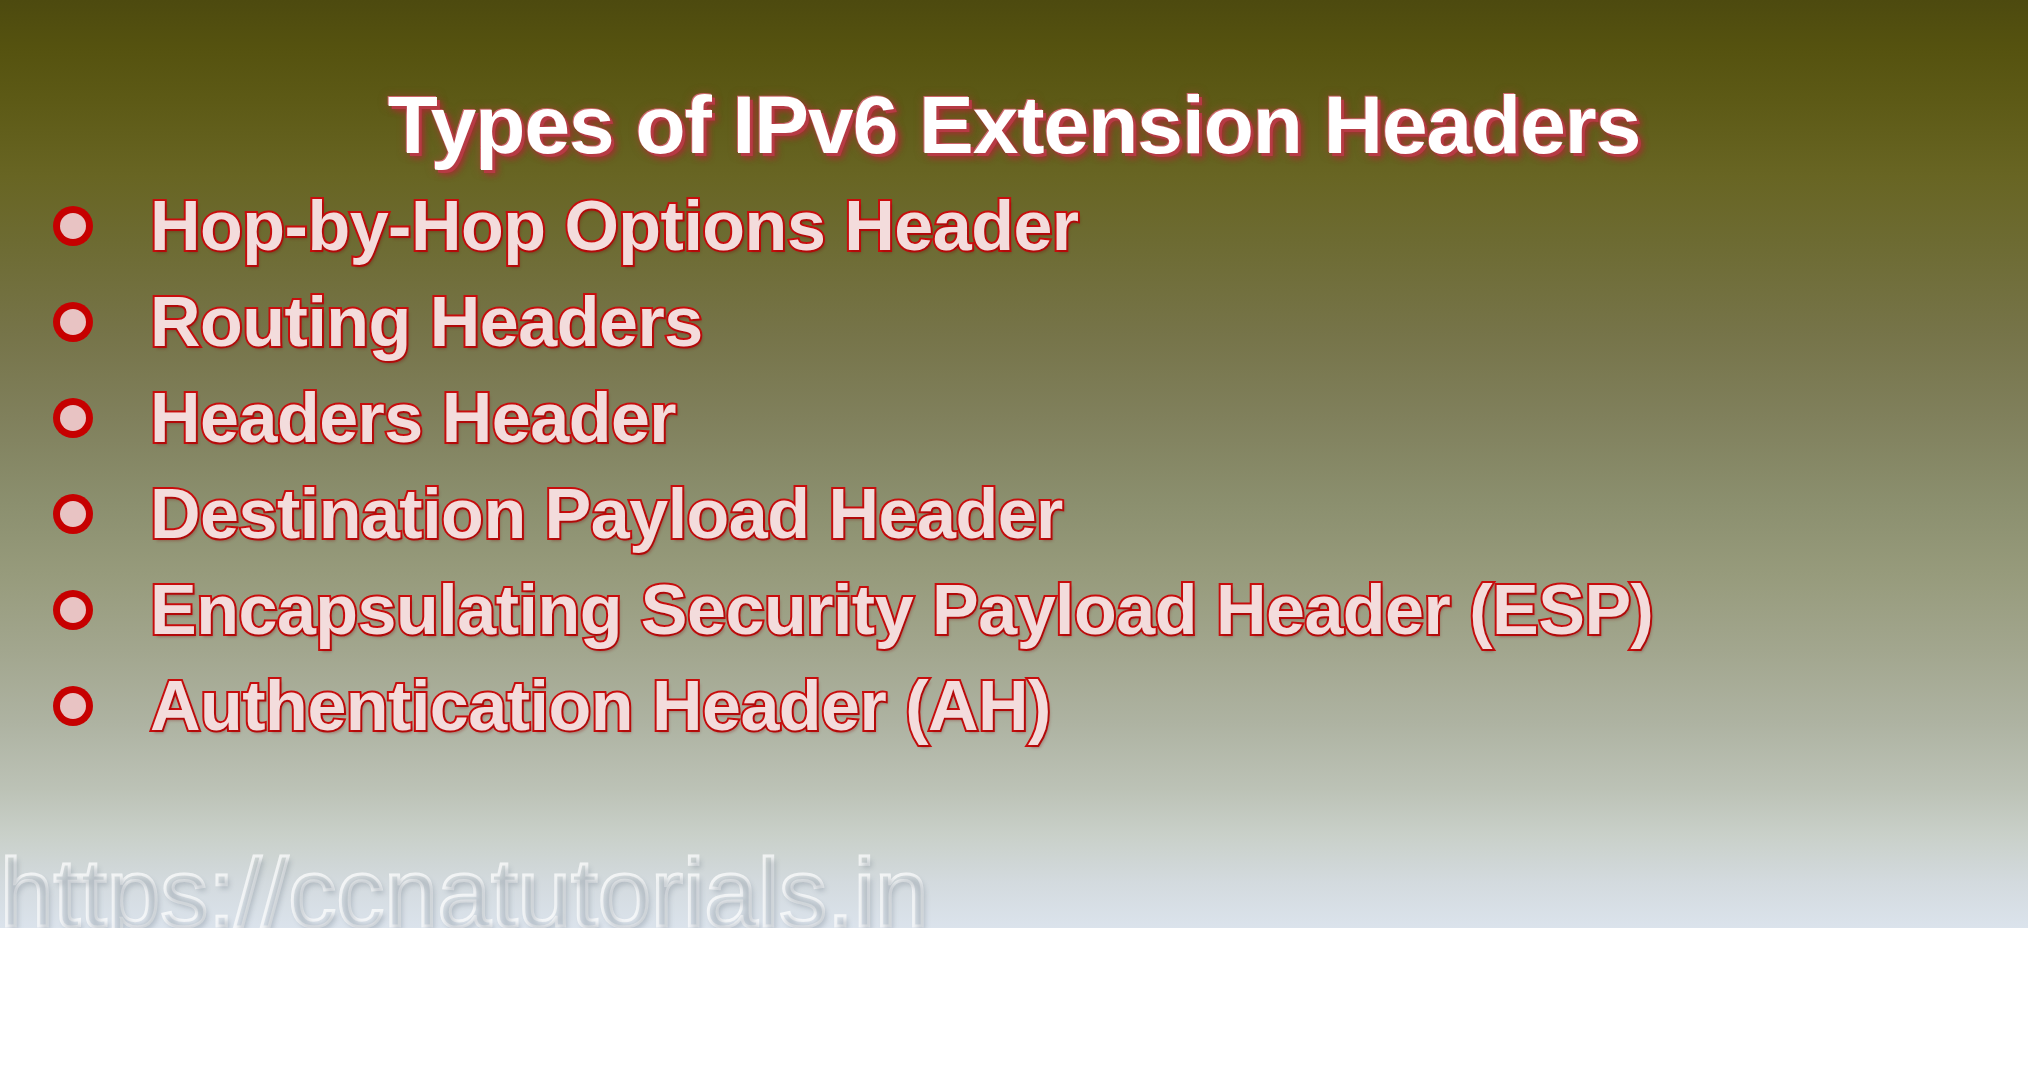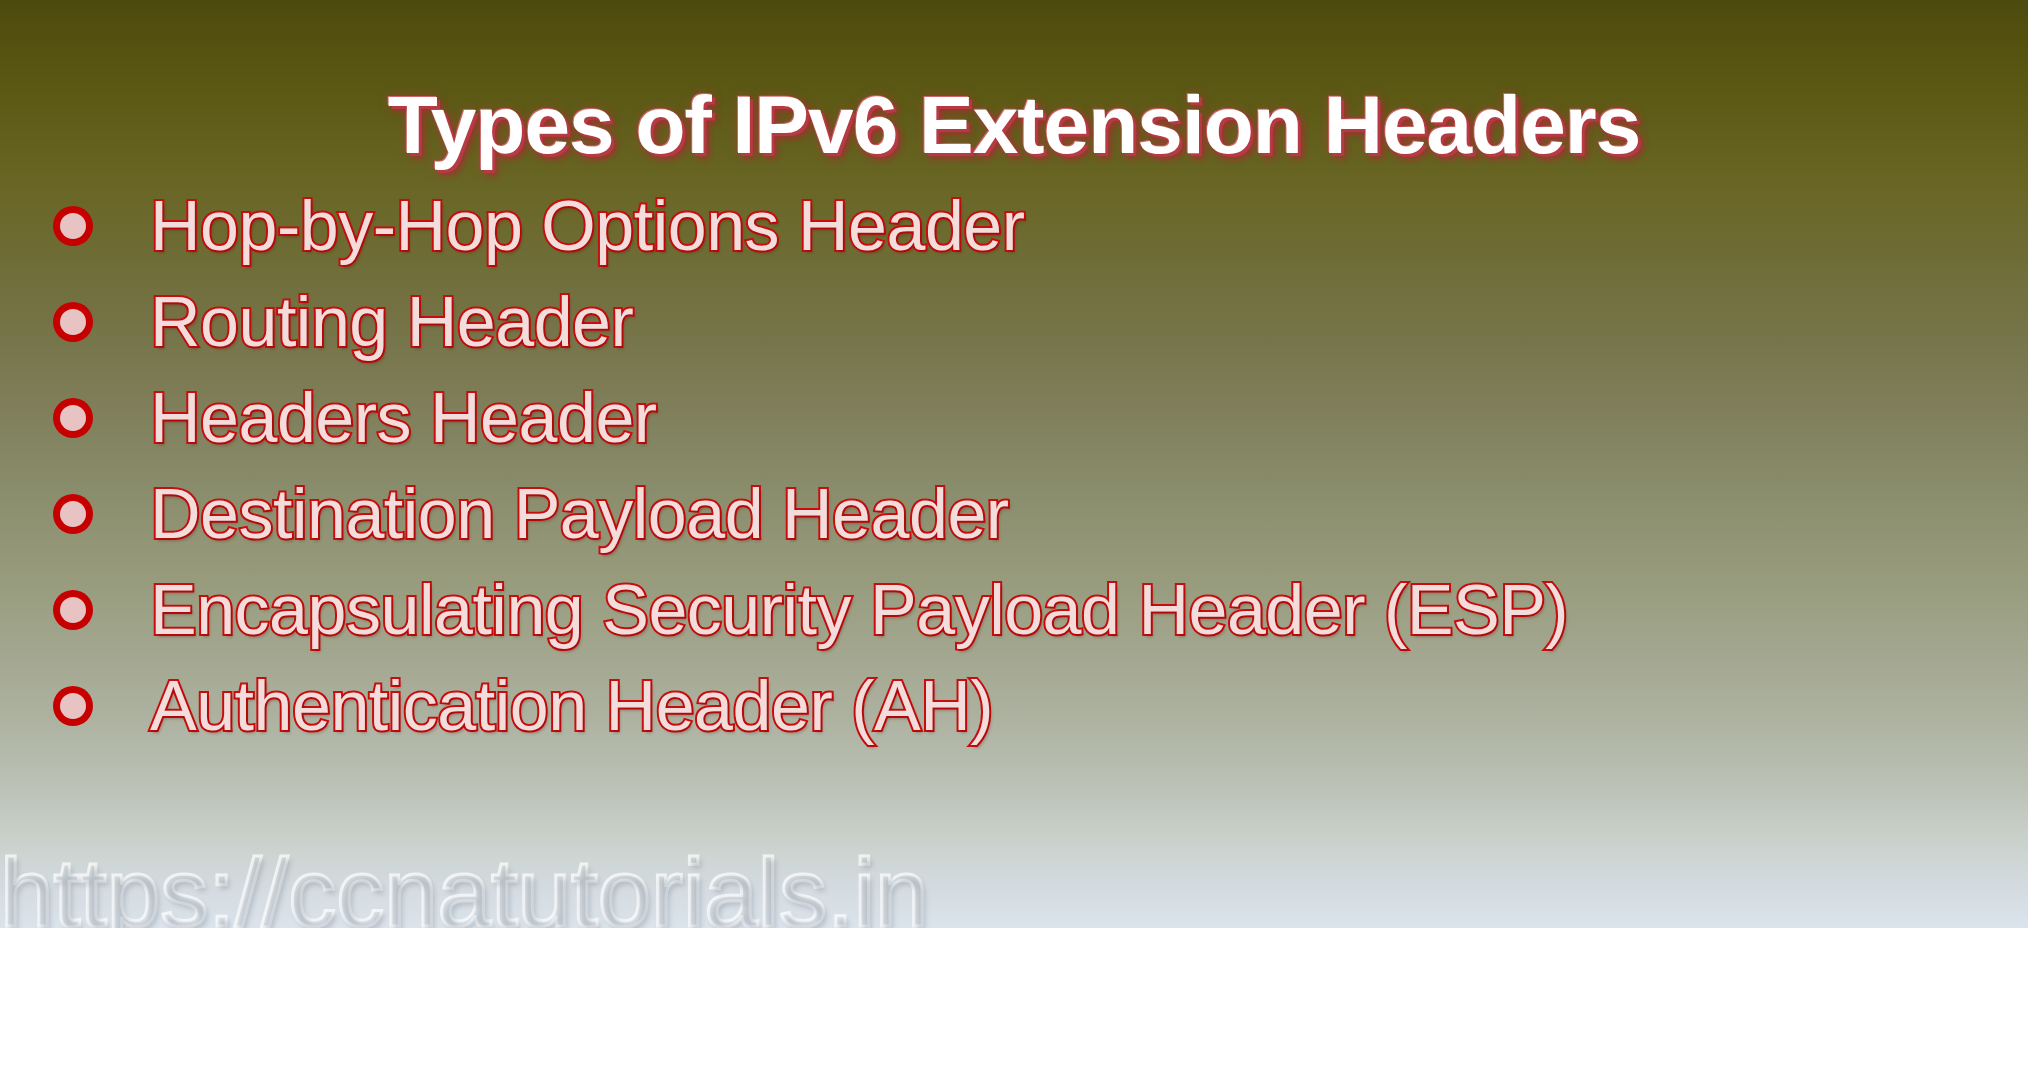--- a/index.html
+++ b/index.html
@@ -77,21 +77,21 @@
     margin-left: 14px;
     margin-right: 64px;
     border-radius: 50%;
     background: #e8c3c3;
     box-shadow: 0 0 0 7px #c60000;
     box-sizing: border-box;
   }
 
   .bullet-text {
     font-size: 70px;
-    font-weight: normal;
+    font-weight: bold;
     letter-spacing: -0.5px;
     white-space: nowrap;
     color: #f3dcdc;
     -webkit-text-stroke: 4px #c80d0d;
     paint-order: stroke fill;
     text-shadow: 2px 3px 3px rgba(120,0,0,0.30);
   }
 
   
   #watermark {
@@ -118,21 +118,21 @@
 
   <div id="bullets">
 
     <div class="bullet-row">
       <span class="bullet-marker"></span>
       <span class="bullet-text">Hop-by-Hop Options Header</span>
     </div>
 
     <div class="bullet-row">
       <span class="bullet-marker"></span>
-      <span class="bullet-text">Routing Header</span>
+      <span class="bullet-text">Routing Headers</span>
     </div>
 
     <div class="bullet-row">
       <span class="bullet-marker"></span>
       <span class="bullet-text">Headers Header</span>
     </div>
 
     <div class="bullet-row">
       <span class="bullet-marker"></span>
       <span class="bullet-text">Destination Payload Header</span>

